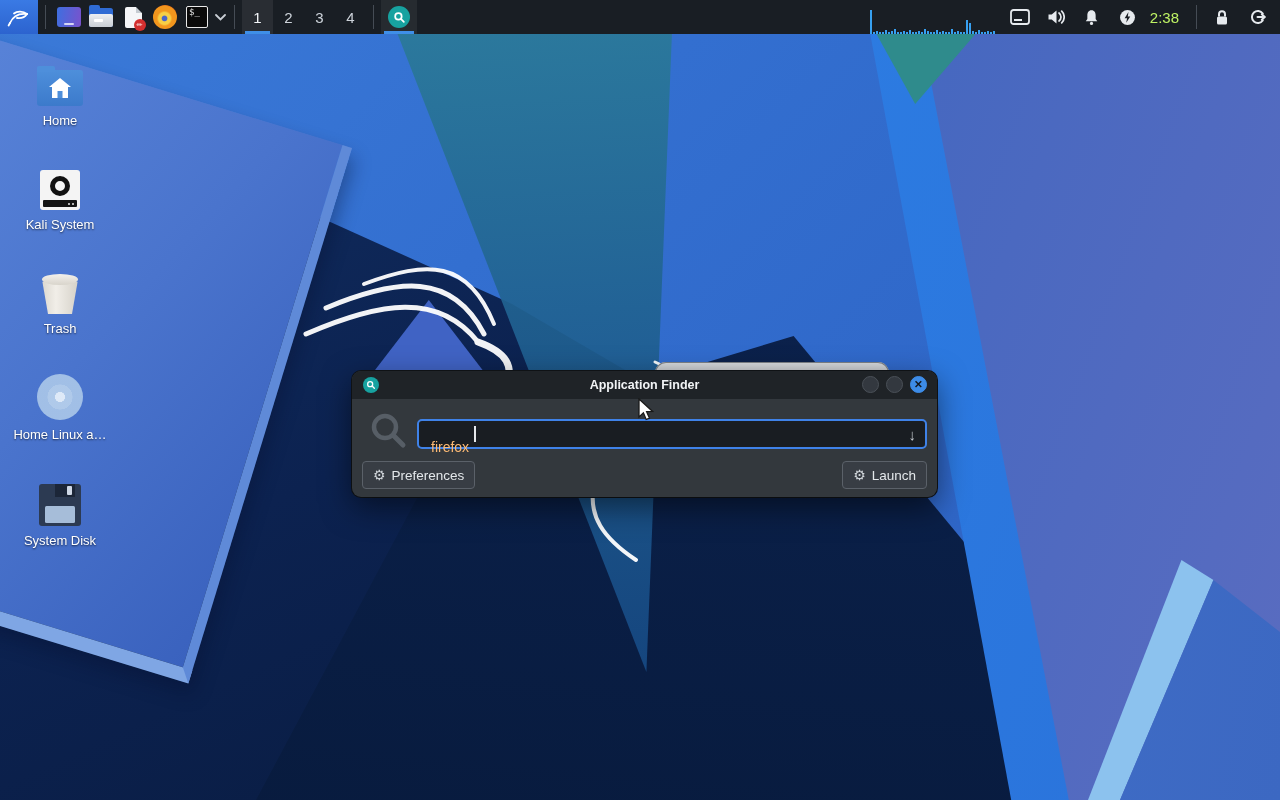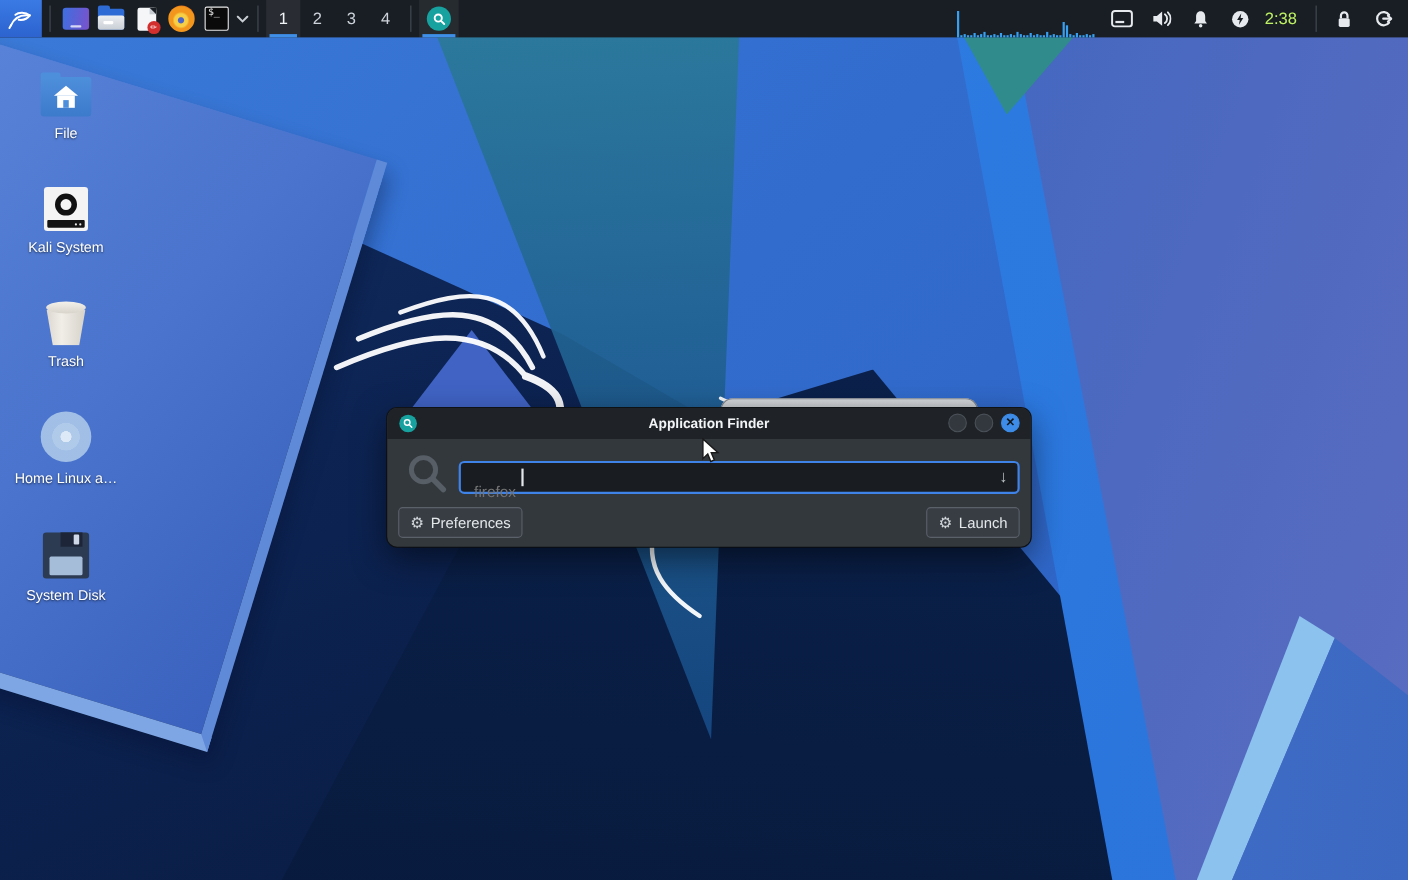--- a/index.html
+++ b/index.html
@@ -125,21 +125,21 @@
   .finder .app-badge { position:absolute; left:11px; top:6px; width:16px; height:16px; }
   .finder .title { width:100%; text-align:center; font-size:12.5px; font-weight:bold; color:#f2f4f6; }
   .winbtns { position:absolute; right:10px; top:5px; display:flex; gap:7px; }
   .winbtn { width:17px; height:17px; border-radius:50%; background:#33383f; border:1px solid #4a5057; }
   .winbtn.close { background:#3d8ce8; border-color:#3d8ce8; display:flex; align-items:center;
     justify-content:center; color:#12161b; font-size:10.5px; font-weight:bold; line-height:1; }
   .big-search { position:absolute; left:17px; top:40px; }
   .search-field { position:absolute; left:65px; top:48px; width:510px; height:30px;
     background:#191d22; border:2px solid #3f82e8; border-radius:5px;
     display:flex; align-items:center; padding:0 30px 0 12px; }
-  .search-field .val { font-size:14px; color:#737373;margin-top:25px; }
+  .search-field .val { font-size:14px; color:#fdba74;margin-top:25px; }
   .search-field .caret { width:1.5px; height:16px; background:#e4e7ea; margin-left:5px; }
   .search-field .arrow { position:absolute; right:9px; top:50%; transform:translateY(-50%);
     color:#c3c8ce; font-size:15px; }
   .btn { position:absolute; top:90px; height:28px; background:#383d44; border:1px solid #5b6169;
     border-radius:4px; color:#e3e7ea; font-size:13.5px; display:flex; align-items:center;
     justify-content:center; gap:6px; padding:0 10px; }
   .btn .gear { font-size:14px; color:#d0d5da; line-height:1; }
   .btn-prefs { left:10px; }
   .btn-launch { right:10px; }
 
@@ -176,21 +176,21 @@
       <div class="art-home">
     <svg width="46" height="36" viewBox="0 0 46 36">
           <g fill="#ffffff">
             <polygon points="23,8 12,17 34,17"></polygon>
             <rect x="15" y="17" width="16" height="11"></rect>
             <rect x="20.5" y="21" width="5" height="7" fill="#4e8fdb"></rect>
           </g>
         </svg>
   </div>
     </div>
-  <div class="lbl">File</div>
+  <div class="lbl">Home</div>
 </div>
 
 <div class="dicon" style="top:158px">
   <div class="art">
       <div class="art-fs">
     <div class="ring"></div>
         <div class="bar">
           <i></i>
           <i></i>
         </div>

